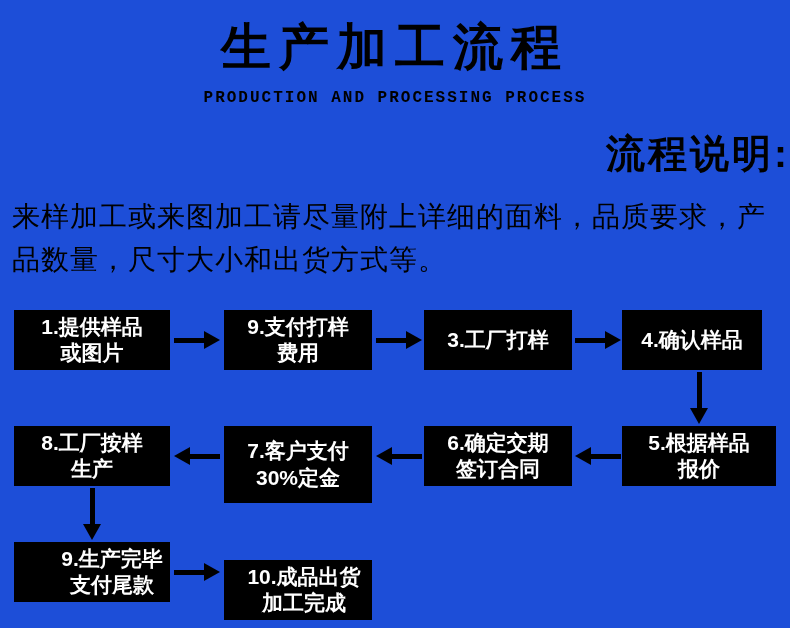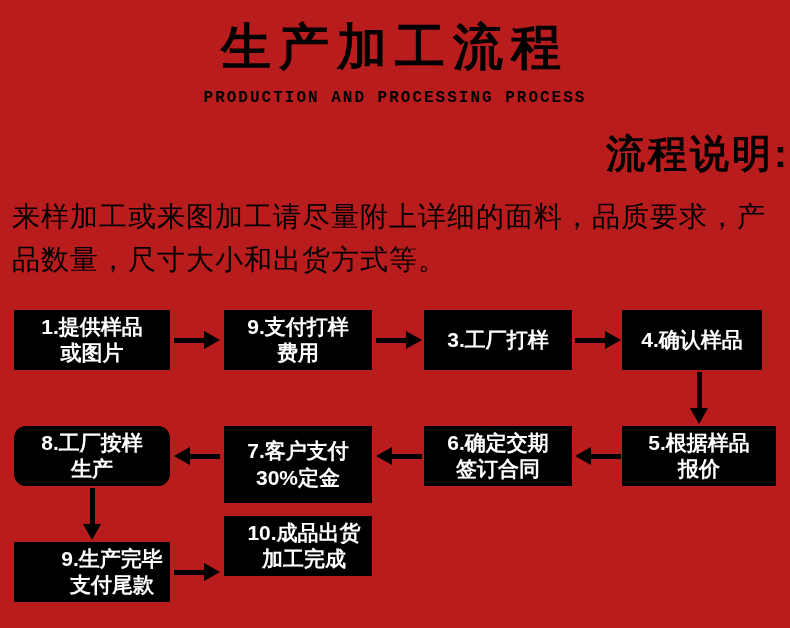--- a/index.html
+++ b/index.html
@@ -1,20 +1,20 @@
 <!DOCTYPE html>
 <html><head>
 <meta charset="utf-8">
 <style>
   html, body { margin: 0; padding: 0; background: #ffffff; }
   .page {
     position: relative;
     width: 790px;
     height: 628px;
-    background: #b91c1c;
+    background: #1d4ed8;
     font-family: "Liberation Sans", sans-serif;
     color: #000000;
     overflow: hidden;
   }
   .title {
     margin: 0;
     padding-top: 14px;
     text-align: center;
     font-size: 50px;
     font-weight: 900;
@@ -58,27 +58,27 @@
     white-space: pre-line;
     box-sizing: border-box;
     padding: 2px 4px;
   }
   
   .pos-r1c1 { left: 14px;  top: 310px; width: 156px; height: 60px; }
   .pos-r1c2 { left: 224px; top: 310px; width: 148px; height: 60px; }
   .pos-r1c3 { left: 424px; top: 310px; width: 148px; height: 60px; }
   .pos-r1c4 { left: 622px; top: 310px; width: 140px; height: 60px; }
   
-  .pos-r2c1 { left: 14px;  top: 426px; width: 156px; height: 60px; border-radius: 12px; }
+  .pos-r2c1 { left: 14px;  top: 426px; width: 156px; height: 60px; }
   .pos-r2c2 { left: 224px; top: 426px; width: 148px; height: 77px; }
   .pos-r2c3 { left: 424px; top: 426px; width: 148px; height: 60px; }
   .pos-r2c4 { left: 622px; top: 426px; width: 154px; height: 60px; }
   
   .pos-r3c1 { left: 14px;  top: 542px; width: 156px; height: 60px; padding-left: 44px; }
-  .pos-r3c2 { left: 224px; top: 516px; width: 148px; height: 60px; padding-left: 16px; }
+  .pos-r3c2 { left: 224px; top: 560px; width: 148px; height: 60px; padding-left: 16px; }
 
   .arrow { position: absolute; display: flex; align-items: center; }
   .arrow .shaft { background: #000000; }
   .arrow-right .shaft { width: 30px; height: 5px; }
   .arrow-right .head {
     width: 0; height: 0;
     border-left: 16px solid #000000;
     border-top: 9px solid transparent;
     border-bottom: 9px solid transparent;
   }

